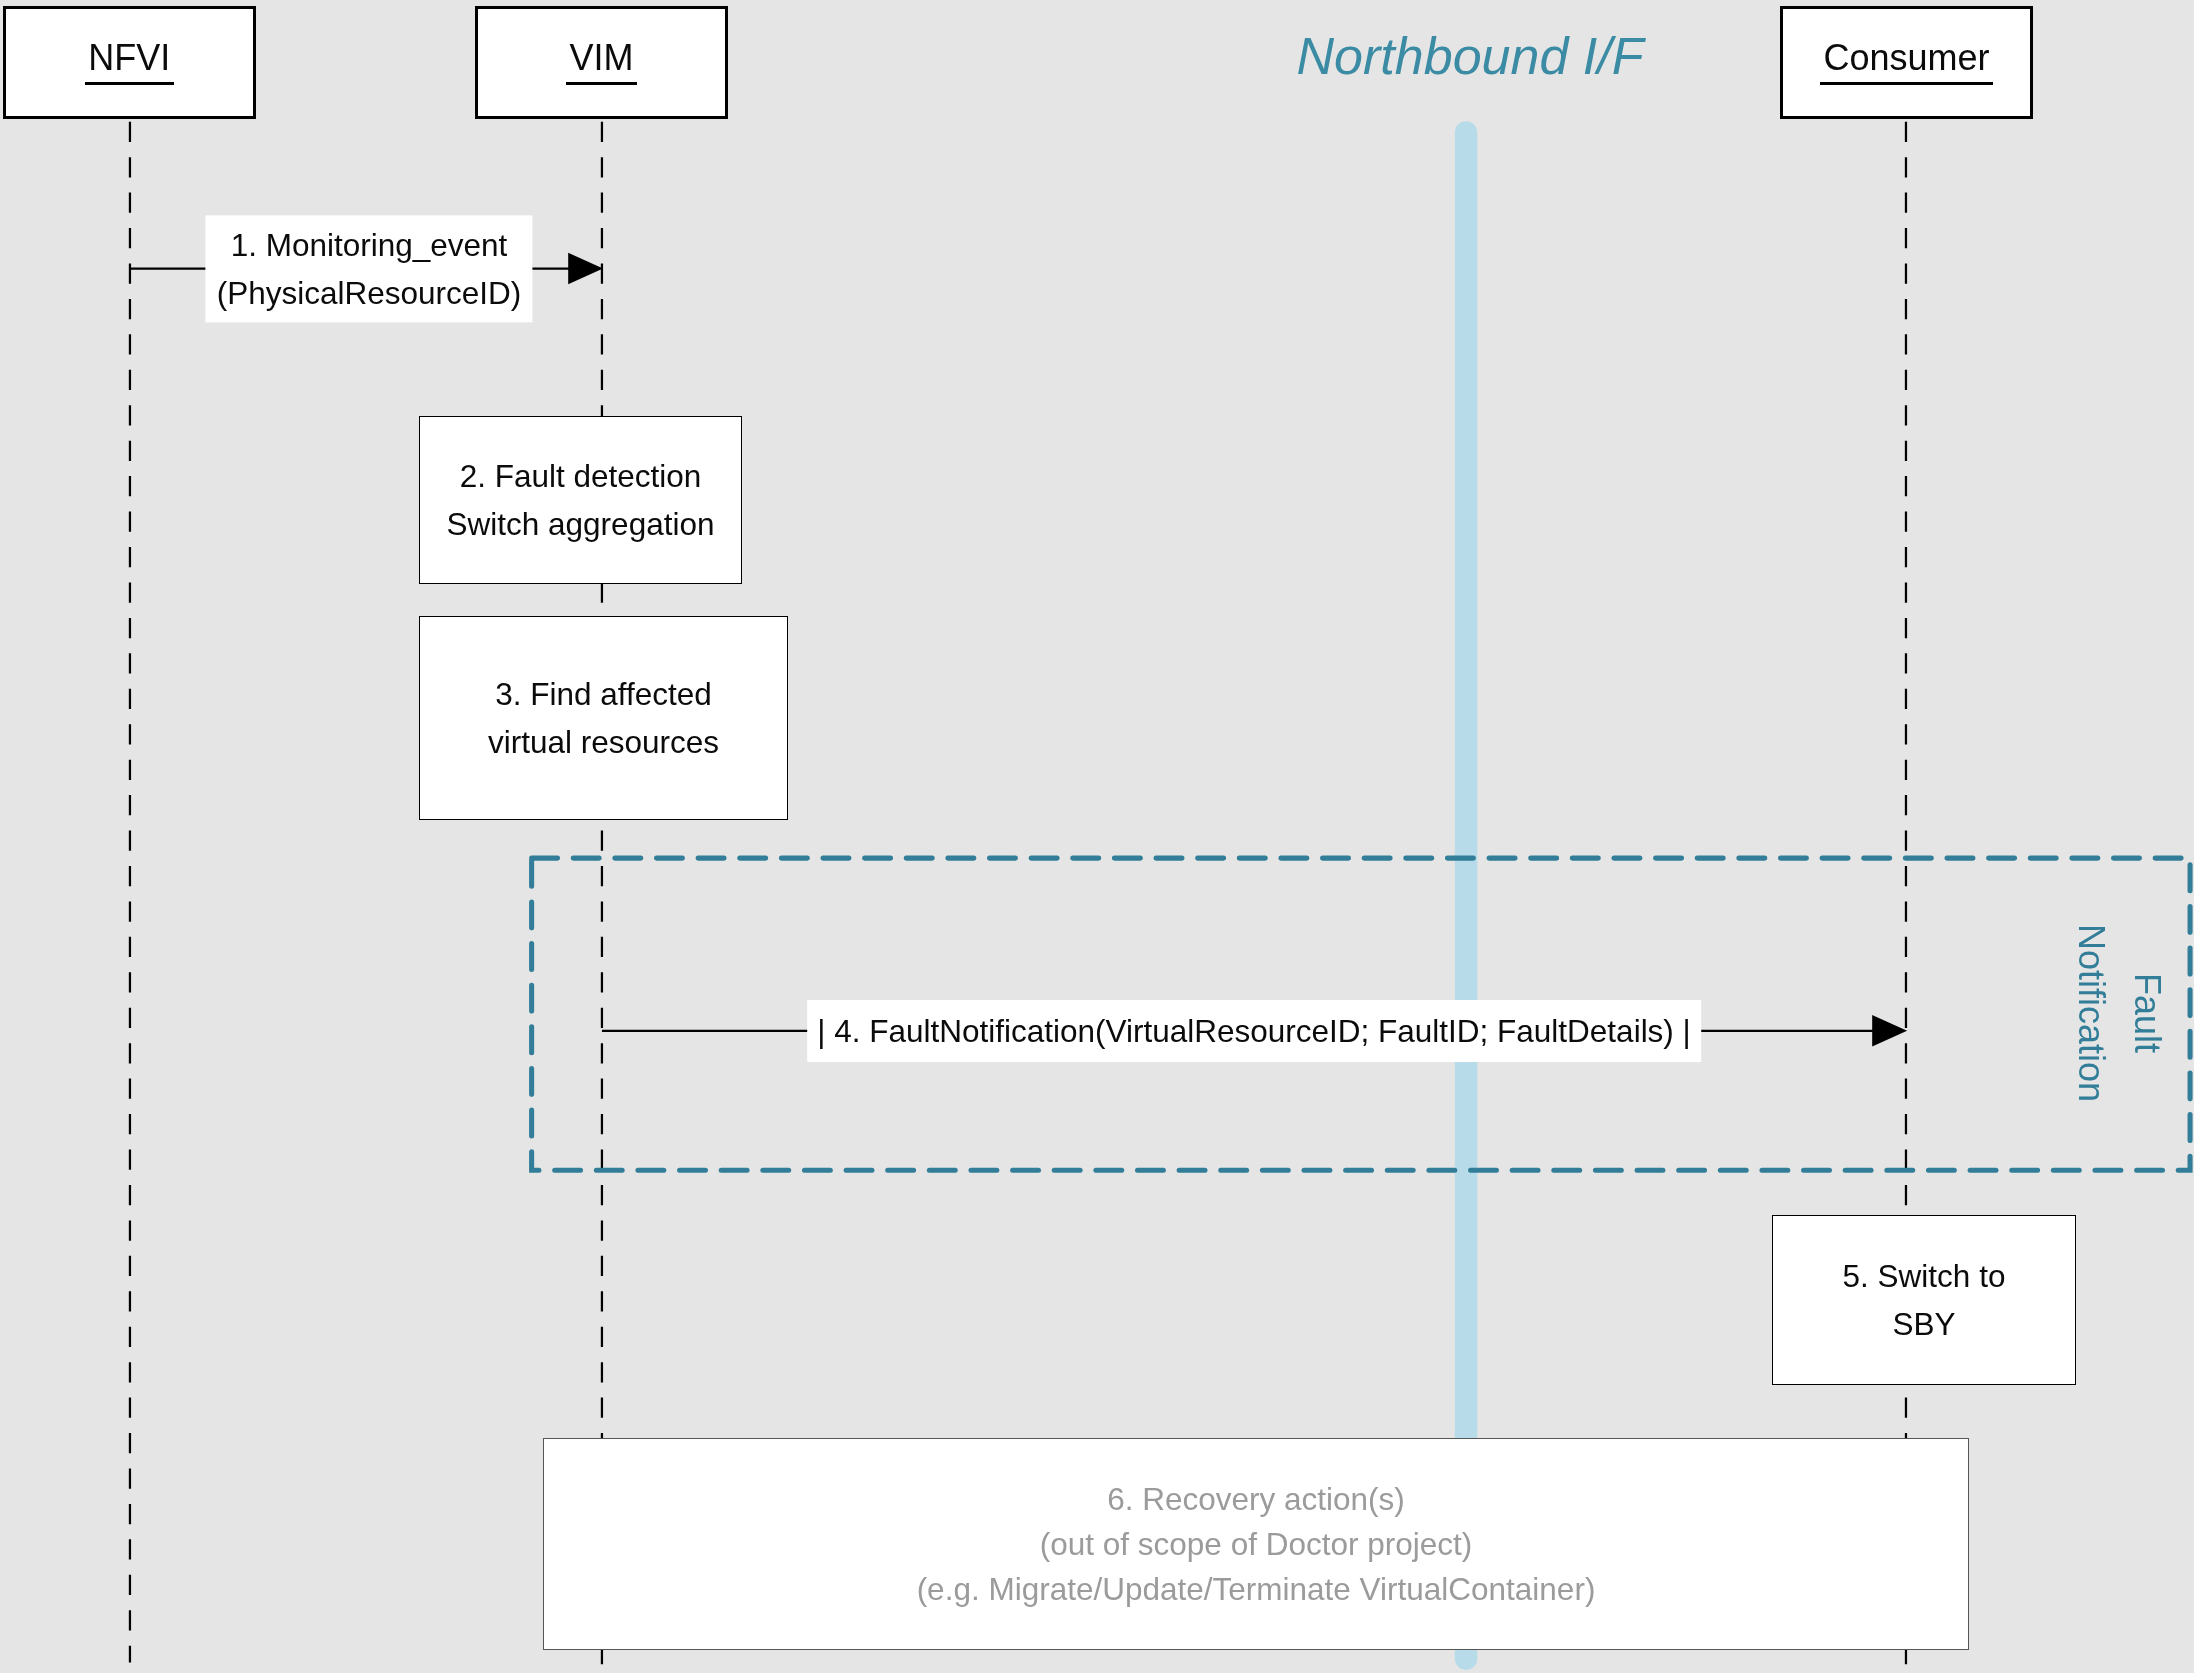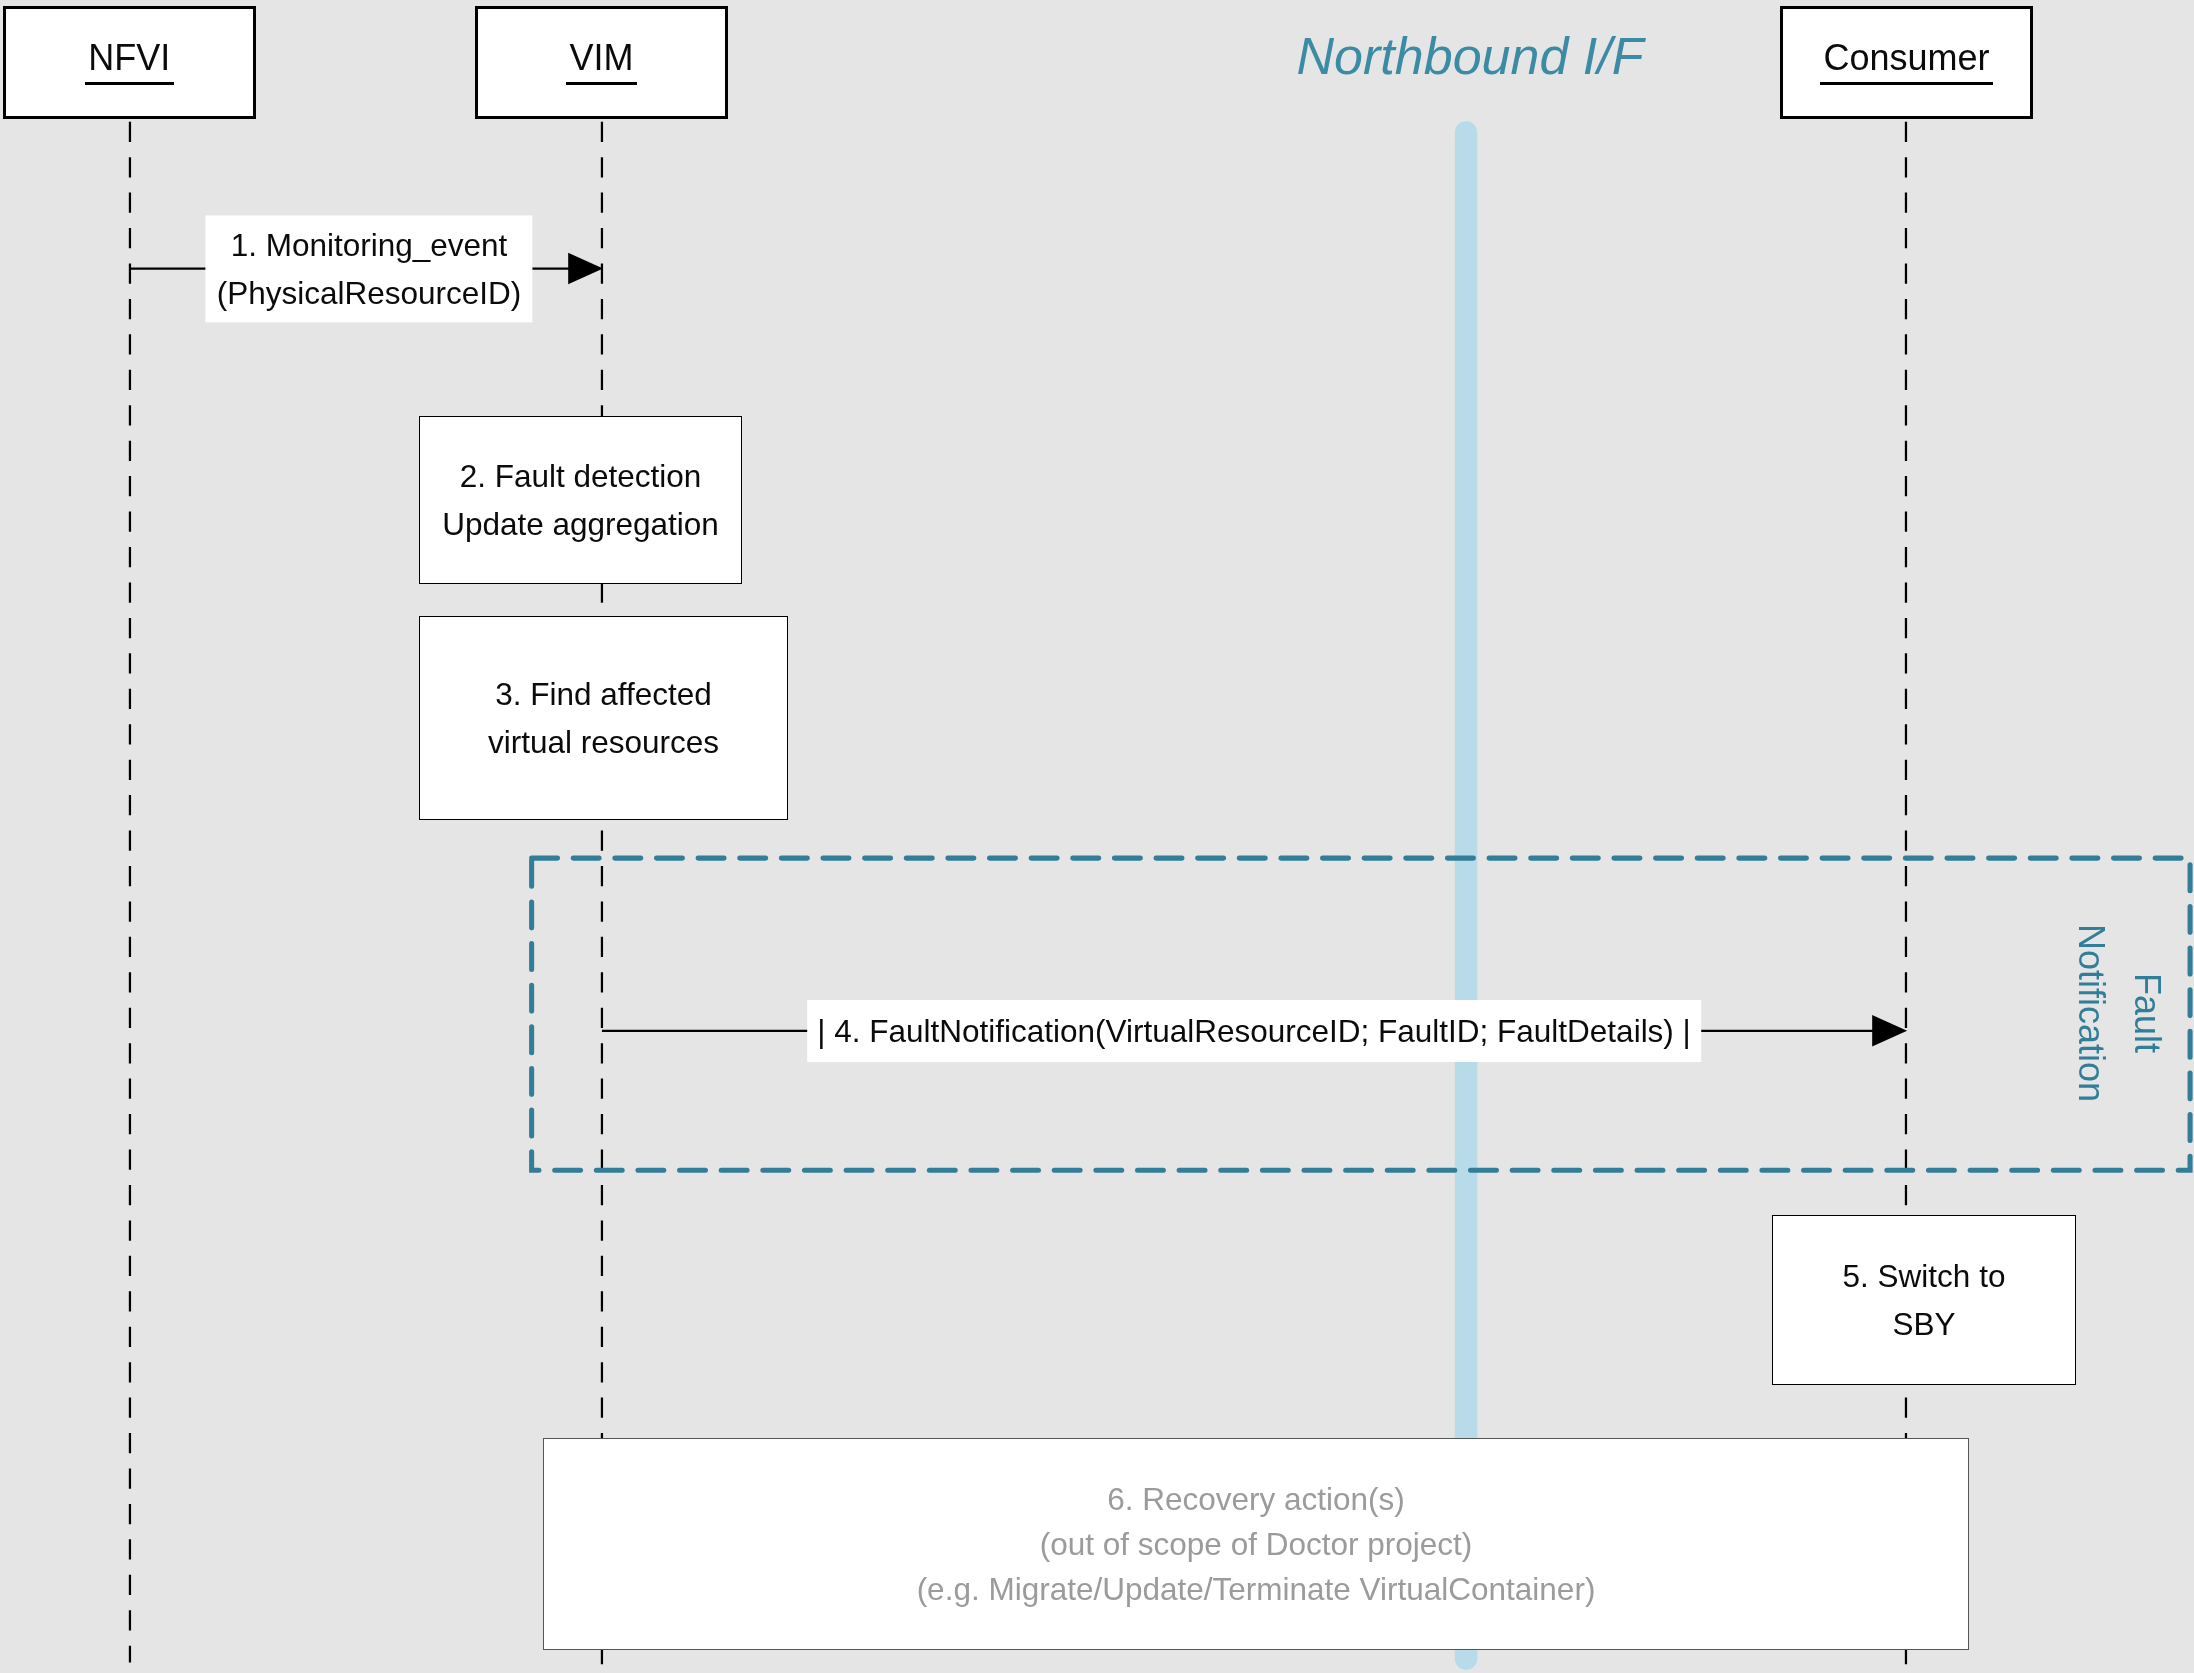--- a/index.html
+++ b/index.html
@@ -131,21 +131,21 @@
 
   <div class="nb-title">Northbound I/F</div>
 
   <div class="msg-label" style="left:369px; top:269px;">
     <div>1. Monitoring_event</div>
     <div>(PhysicalResourceID)</div>
   </div>
 
   <div class="pbox" style="left:419px; top:416px; width:323px; height:168px;">
     <div>2. Fault detection</div>
-    <div>Update aggregation</div>
+    <div>Switch aggregation</div>
   </div>
 
   <div class="pbox" style="left:419px; top:616px; width:369px; height:204px;">
     <div>3. Find affected</div>
     <div>virtual resources</div>
   </div>
 
   <div class="msg-label one-line" style="left:1254px; top:1031px;">| 4. FaultNotification(VirtualResourceID; FaultID; FaultDetails) |</div>
 
   <div class="frame-label">

